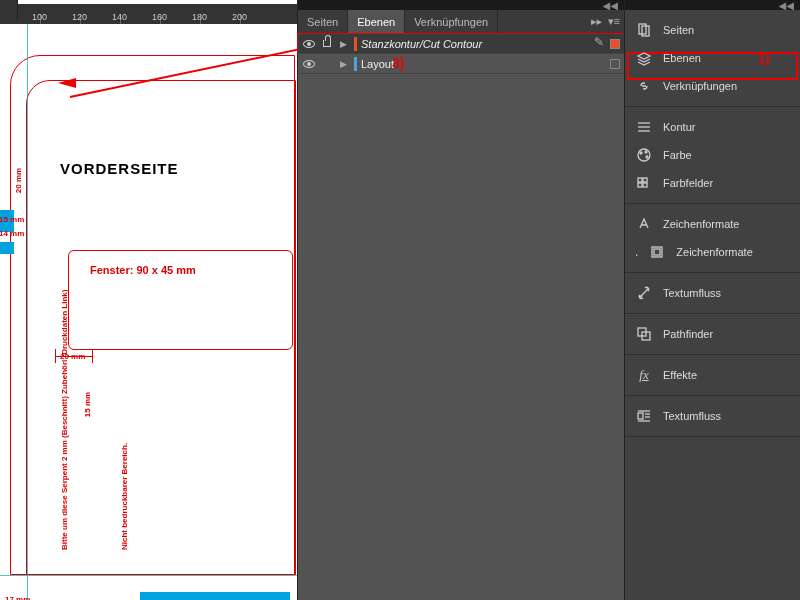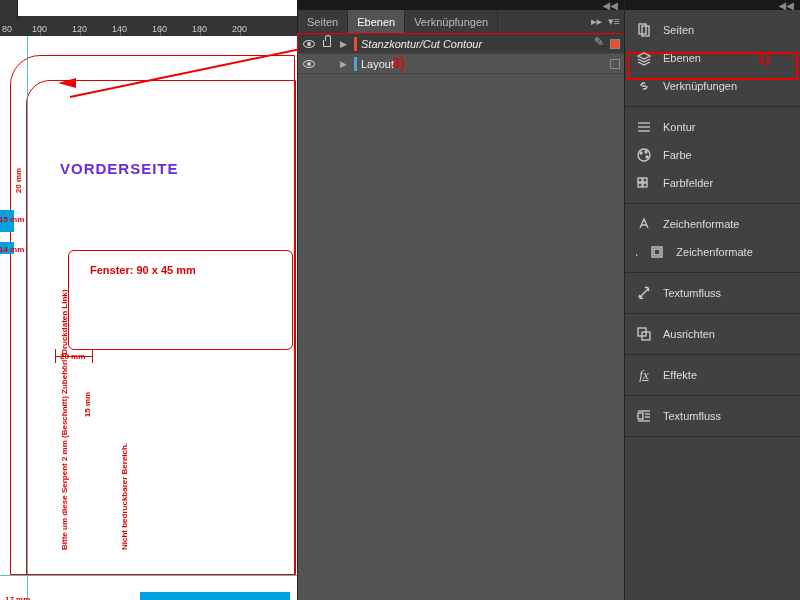--- a/index.html
+++ b/index.html
@@ -1,31 +1,31 @@
 <!DOCTYPE html>
 <html><head>
 <meta charset="utf-8">
 <style>
   * { margin: 0; padding: 0; box-sizing: border-box; }
   body { width: 800px; height: 600px; overflow: hidden; font-family: Arial, sans-serif; font-size: 12px; background: #4a4a4a; color: #ccc; display: flex; position: relative; }
 
   
   .canvas-area { width: 297px; height: 600px; background: #fff; position: relative; overflow: hidden; }
-  .ruler-h { position: absolute; top: 16px; left: 0; right: 0; height: 20px; background: #333; color: #999; font-size: 9px; display: flex; align-items: flex-end; z-index: 5; text-decoration: underline; }
+  .ruler-h { position: absolute; top: 4px; left: 0; right: 0; height: 20px; background: #333; color: #999; font-size: 9px; display: flex; align-items: flex-end; z-index: 5; text-decoration: underline; }
   .ruler-h .tick { position: absolute; bottom: 0; border-left: 1px solid #666; height: 10px; }
   .ruler-h .tick-label { position: absolute; bottom: 2px; color: #ccc; }
   .ruler-corner { position: absolute; top:0; left:0; width:18px; height:20px; background:#333; z-index:6; border-right:1px solid #222;}
   
   .doc { position: absolute; top: 20px; left: 0; right: 0; bottom: 0; background: #fff; }
   
   
   .guide-v { position: absolute; top:0; bottom:0; width:1px; background:#0aa; opacity:.7;}
   .guide-h { position: absolute; left:0; right:0; height:1px; background:#0aa; opacity:.7;}
   
-  .title-text { position:absolute; top: 140px; left:60px; color:#6d28d9; font-size:15px; font-weight:bold; letter-spacing:1px;}
+  .title-text { position:absolute; top: 140px; left:60px; color:#000000; font-size:15px; font-weight:bold; letter-spacing:1px;}
   .fenster-box { position:absolute; top:230px; left:68px; width:225px; height:100px; border:1px solid #d00; border-radius:6px;}
   .fenster-label { position:absolute; top:244px; left:90px; color:#d00; font-size:11px; font-weight:bold;}
   
   .dieline-outer { position:absolute; top:35px; left:10px; width:285px; height:520px; border:1px solid #d00; border-radius: 30px 0 0 0;}
   .dieline-inner { position:absolute; top:60px; left:26px; width:270px; height:495px; border:1px solid #d00; border-top-left-radius:24px;}
   
   
   .cyan1 { position:absolute; top:190px; left:0; width:14px; height:22px; background:#00a3e0;}
   .cyan2 { position:absolute; top:222px; left:0; width:14px; height:12px; background:#00a3e0;}
   .cyan3 { position:absolute; top:572px; left:140px; width:150px; height:30px; background:#00a3e0;}
@@ -117,21 +117,21 @@
     <div class="cyan1"></div>
     <div class="cyan2"></div>
     <div class="cyan3"></div>
 
     <div class="title-text">VORDERSEITE</div>
     <div class="fenster-box"></div>
     <div class="fenster-label">Fenster: 90 x 45 mm</div>
 
     <div class="dim-label" style="top:156px; left:6px; transform:rotate(-90deg)">20 mm</div>
     <div class="dim-label" style="top:195px; left:-1px;">15 mm</div>
-    <div class="dim-label" style="top:225px; left:-1px;">14 mm</div>
+    <div class="dim-label" style="top:209px; left:-1px;">14 mm</div>
     <div class="dim-label" style="top:332px; left:60px;">20 mm</div>
     <div class="dim-label" style="top:380px; left:75px; transform:rotate(-90deg)">15 mm</div>
     <div class="dim-label" style="top:575px; left:5px;">17 mm</div>
     <div class="dim-line" style="top:336px; left:56px; width:36px; height:1px;"></div>
     <div class="dim-line" style="top:329px; left:55px; width:1px; height:14px;"></div>
     <div class="dim-line" style="top:329px; left:92px; width:1px; height:14px;"></div>
 
     <div class="rot-text" style="top:530px; left:60px;">Bitte um diese Serpent 2 mm (Beschnitt) Zubehörl (Druckdaten Link)</div>
     <div class="rot-text" style="top:530px; left:120px;">Nicht bedruckbarer Bereich.</div>
   </div>
@@ -291,21 +291,21 @@
   </div>
 
   <div class="panel-group">
     <div class="panel-item">
       <div class="panel-icon">
           <svg class="ic" viewBox="0 0 16 16">
             <rect x="2" y="2" width="8" height="8"></rect>
             <rect x="6" y="6" width="8" height="8"></rect>
           </svg>
         </div>
-      <div class="panel-label">Ausrichten</div>
+      <div class="panel-label">Pathfinder</div>
     </div>
   </div>
 
   <div class="panel-group">
     <div class="panel-item">
       <div class="panel-icon" style="font-style:italic; font-family:Georgia,serif;">fx</div>
       <div class="panel-label">Effekte</div>
     </div>
   </div>
 

